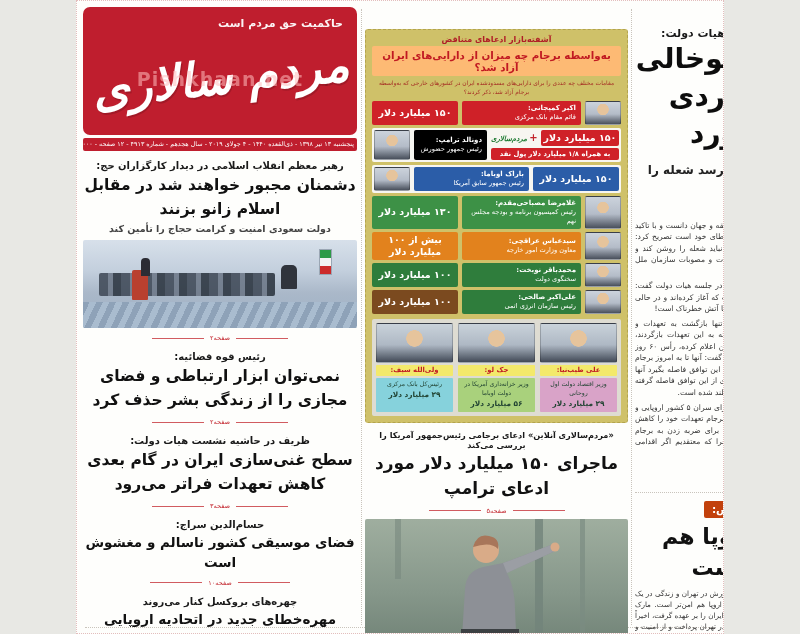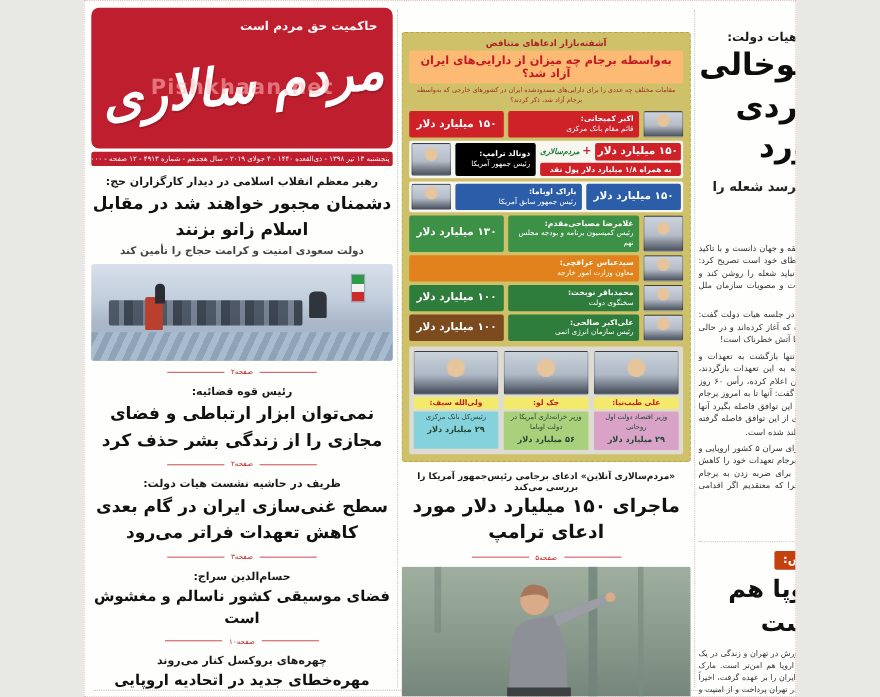--- a/index.html
+++ b/index.html
@@ -205,21 +205,21 @@
         <div class="ig-row on-white">
           <div class="ig-stack">
             <div class="topline">
               <div class="ig-value" style="background: rgb(207, 33, 40);">۱۵۰ میلیارد دلار</div>
               <span class="ig-logo"><span class="plus">+</span> <span>مردم‌سالاری</span></span>
             </div>
             <div class="ig-extra" style="background: rgb(207, 33, 40);">به همراه ۱/۸ میلیارد دلار پول نقد</div>
           </div>
           <div class="ig-name" style="background: #000000;">
             <b>دونالد ترامپ:</b>
-            <span>رئیس جمهور آمریکا</span>
+            <span>رئیس جمهور حضورش</span>
           </div>
           <div class="portrait"></div>
         </div>
 
         <div class="ig-row on-white">
           <div class="ig-value" style="background: rgb(43, 93, 168);">۱۵۰ میلیارد دلار</div>
           <div class="ig-name" style="background: rgb(43, 93, 168);">
             <b>باراک اوباما:</b>
             <span>رئیس جمهور سابق آمریکا</span>
           </div>
@@ -234,20 +234,21 @@
           </div>
           <div class="ig-value" style="background: rgb(61, 145, 70);">۱۳۰ میلیارد دلار</div>
         </div>
 
         <div class="ig-row">
           <div class="portrait"></div>
           <div class="ig-name" style="background: rgb(226, 130, 29);">
             <b>سیدعباس عراقچی:</b>
             <span>معاون وزارت امور خارجه</span>
           </div>
+          <div class="ig-value" style="background: rgb(226, 130, 29);">بیش از ۱۰۰ میلیارد دلار</div>
         </div>
 
         <div class="ig-row">
           <div class="portrait"></div>
           <div class="ig-name" style="background: rgb(47, 125, 60);">
             <b>محمدباقر نوبخت:</b>
             <span>سخنگوی دولت</span>
           </div>
           <div class="ig-value" style="background: rgb(47, 125, 60);">۱۰۰ میلیارد دلار</div>
         </div>

